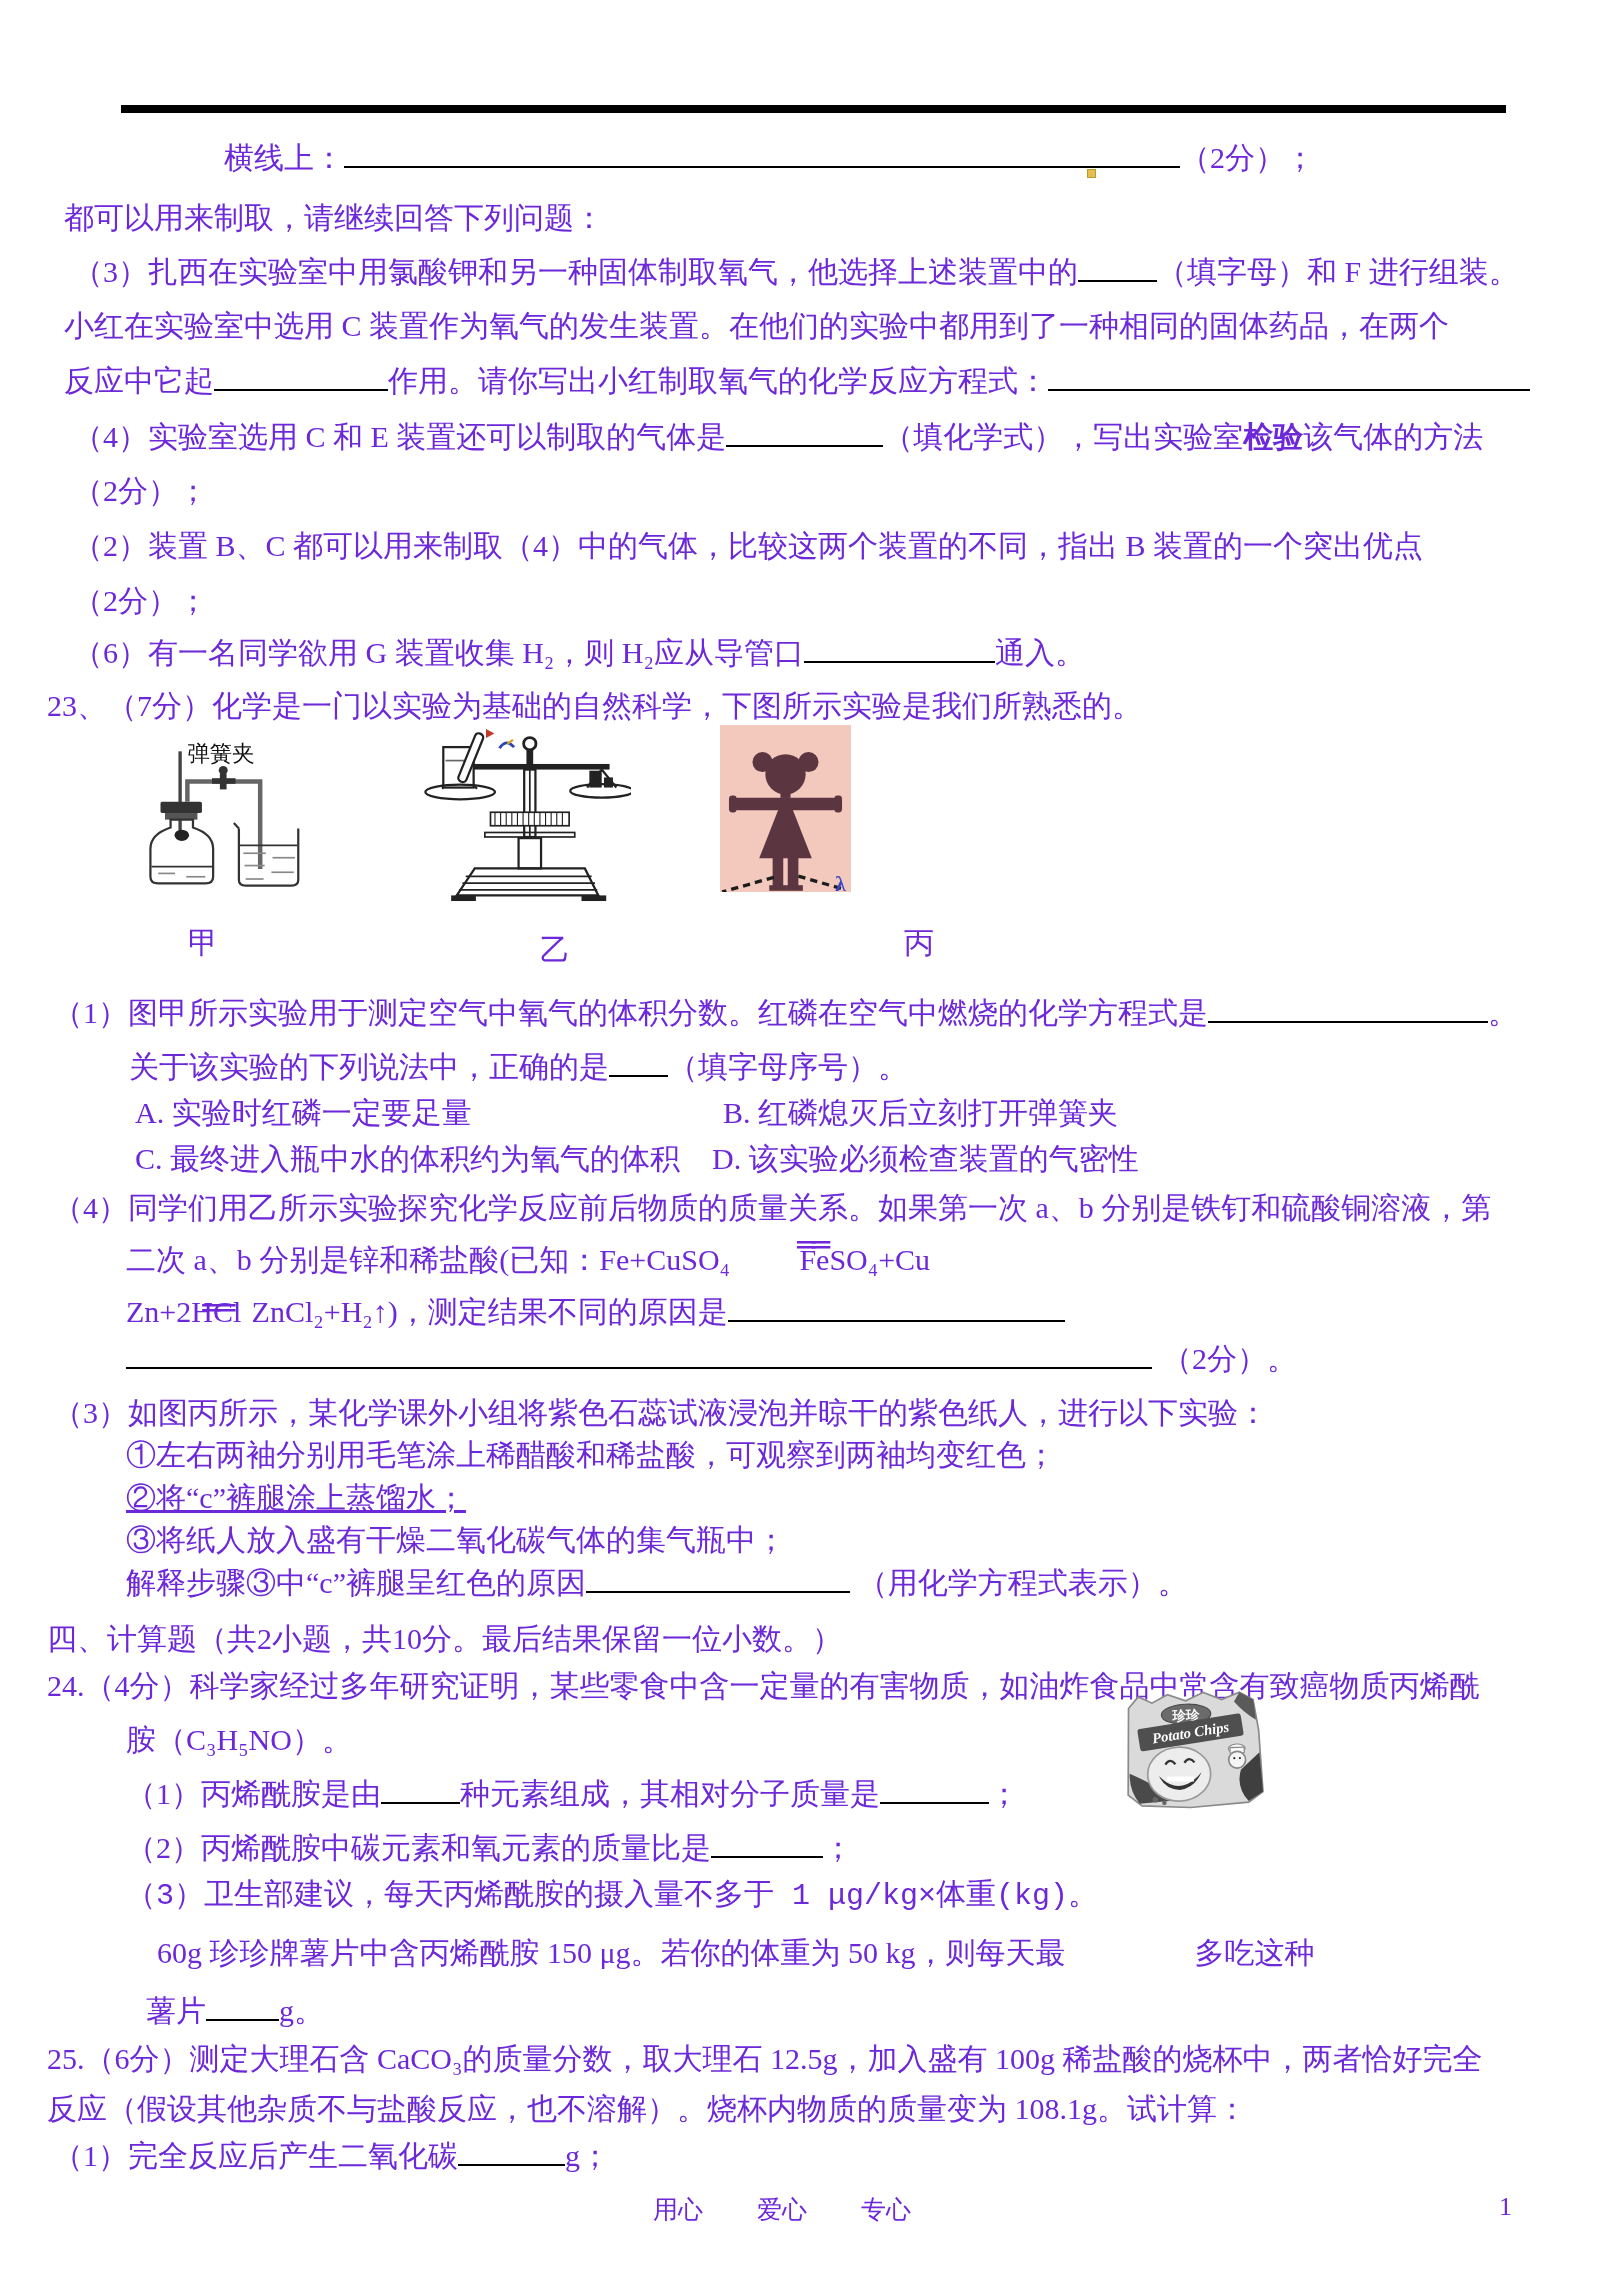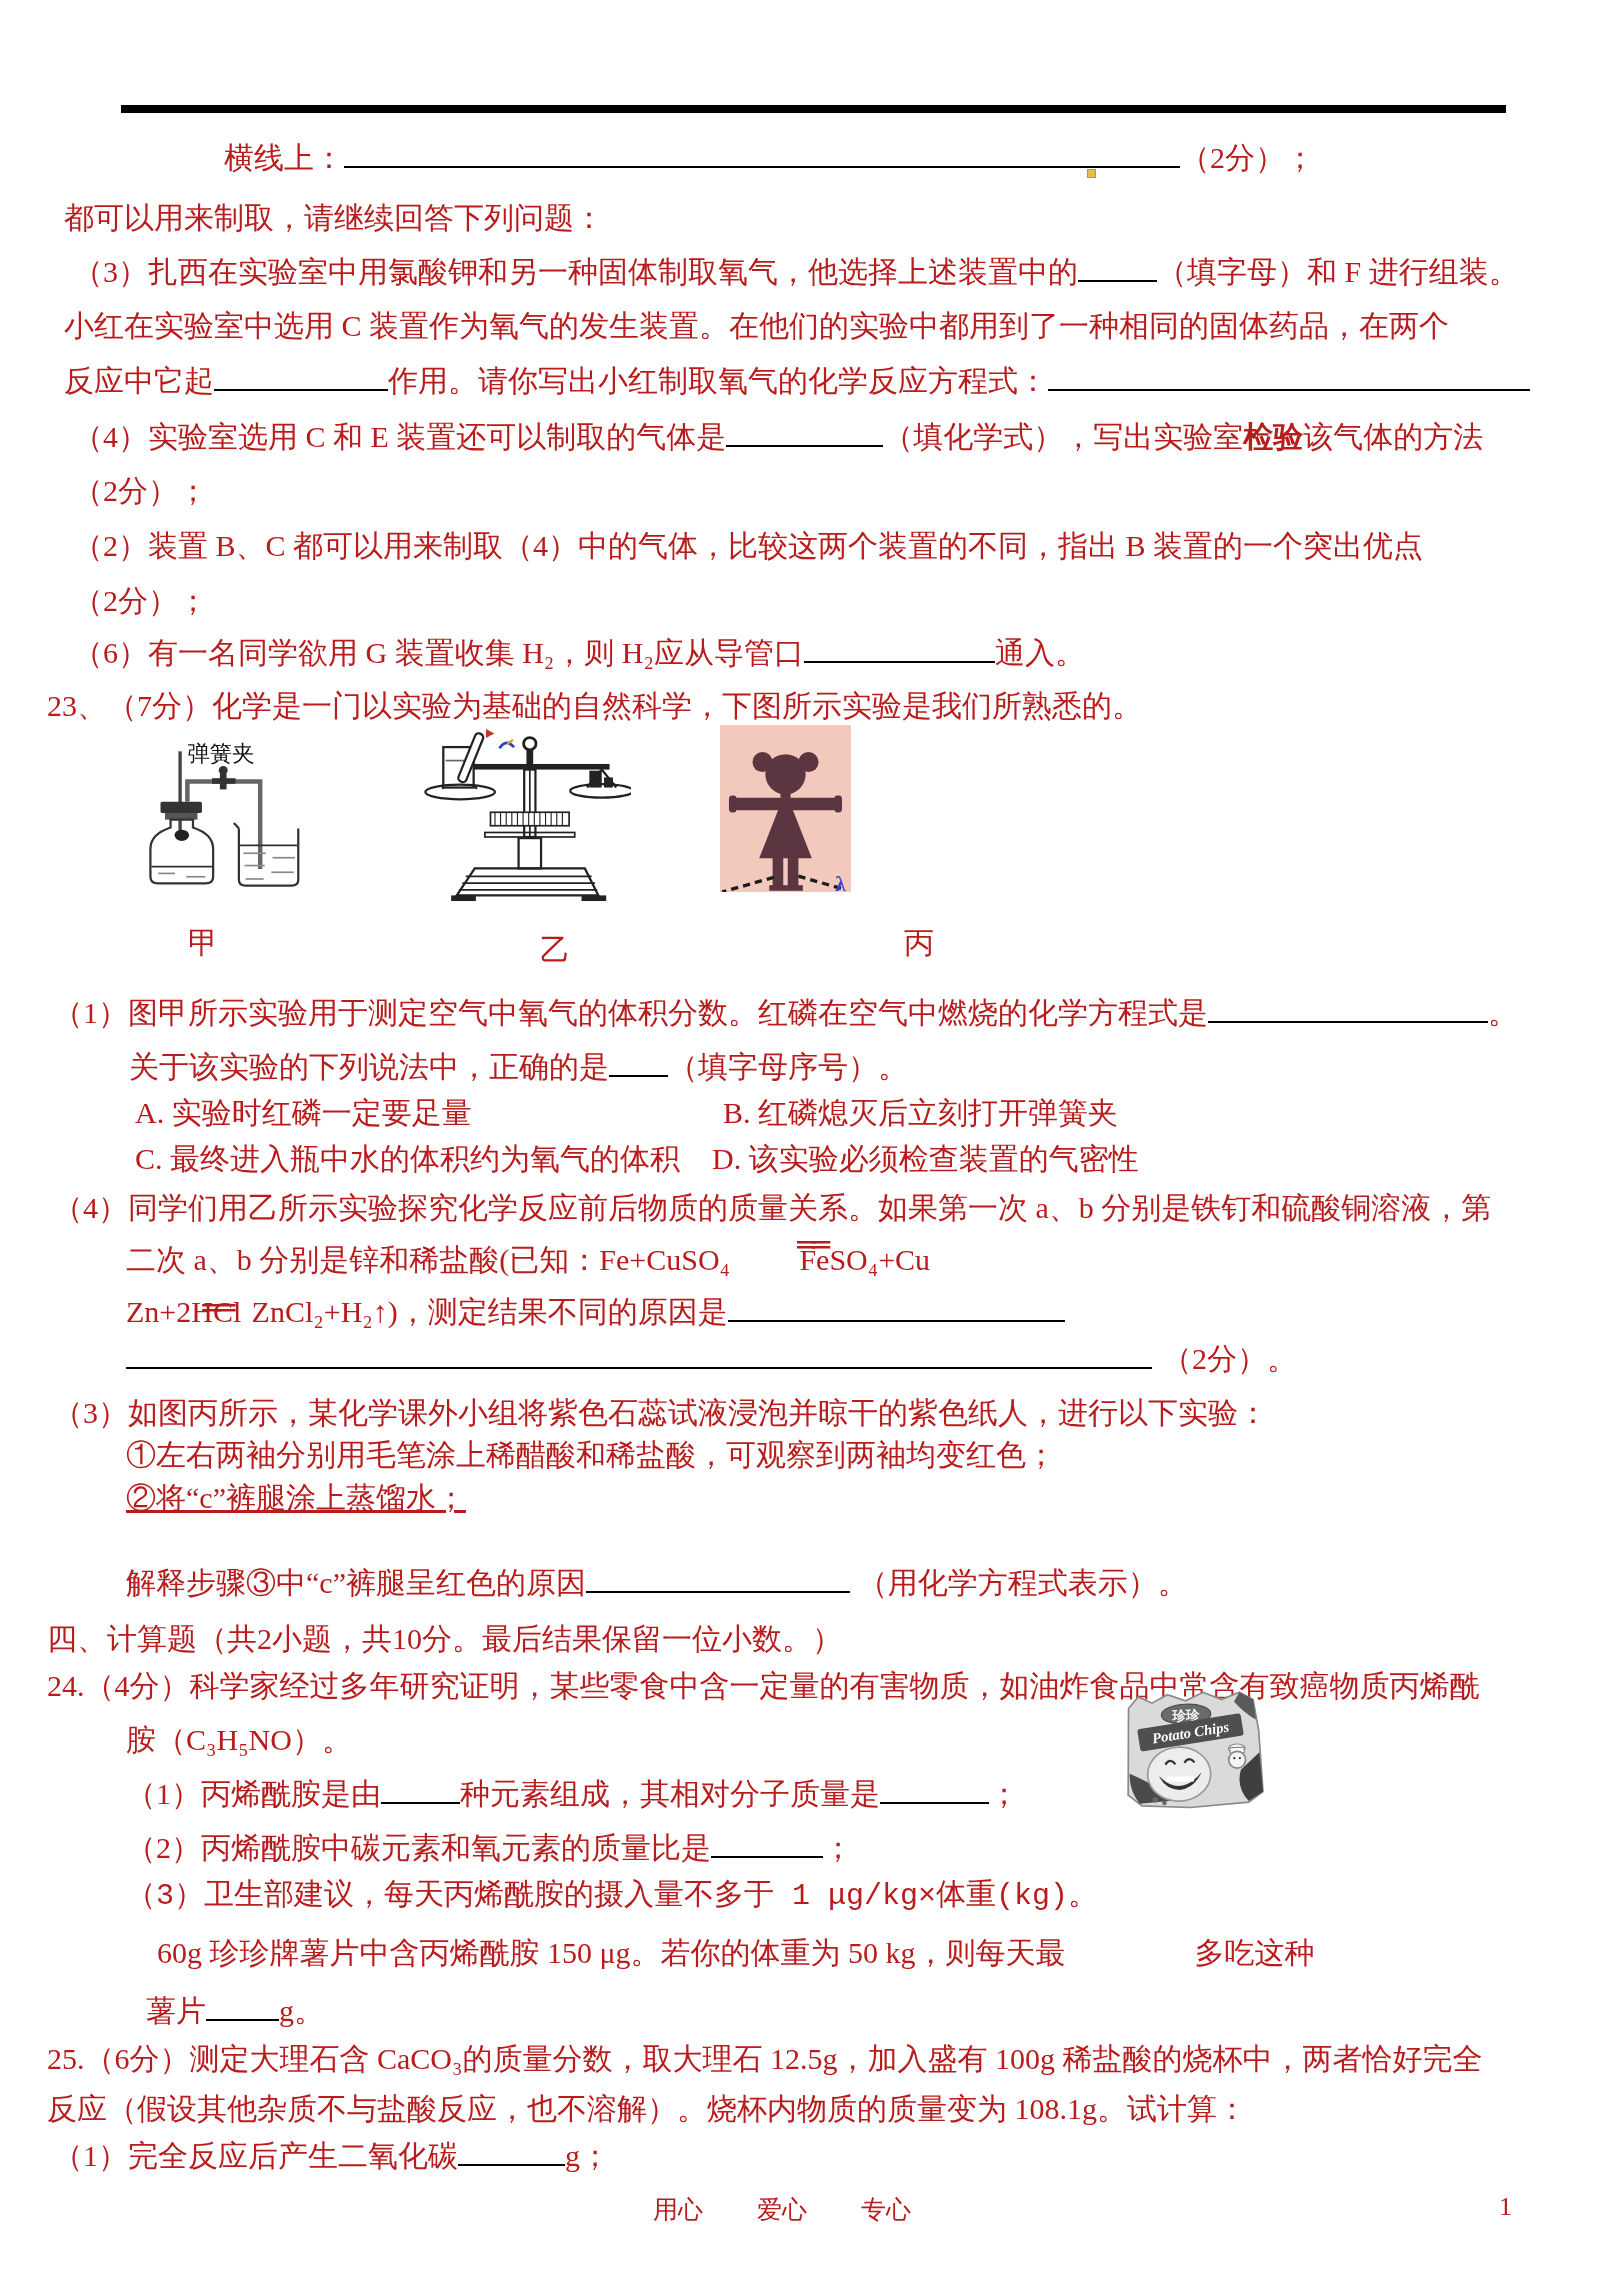--- a/index.html
+++ b/index.html
@@ -1,21 +1,21 @@
 <!DOCTYPE html>
 <html style="font-size:9px"><head>
 <meta charset="utf-8">
 <style>
   html,body{margin:0;padding:0;background:#ffffff;}
   .page{
     position:relative;
     width:1623px;height:2295px;
     background:#ffffff;
     font-family:"Liberation Serif","DejaVu Serif",serif;
-    font-size:30px;color:#b91c1c;
+    font-size:30px;color:#6d28d9;
     overflow:hidden;
   }
   .line{position:absolute;white-space:nowrap;line-height:1.25;}
   .blank{display:inline-block;height:6.7px;border-bottom:2.8px solid #000;vertical-align:baseline;}
   .sp{display:inline-block;}
   .b{font-weight:bold;}
   .rule{position:absolute;background:#000;}
   .dq{font-family:"DejaVu Sans Mono","DejaVu Sans",monospace;font-weight:bold;letter-spacing:-3.4px;position:relative;}
   .dq-a{top:-14.6px;margin-left:67px;margin-right:-27px;}
   .dq-b{top:-4.5px;margin-left:-39px;margin-right:20px;}
@@ -203,20 +203,21 @@
   <div class="line" style="left:126px;top:1340px;">
     <span class="blank" style="width:1026px;"></span><span style="margin-left:10px;">（2分）。</span>
   </div>
 
   <div class="line" style="left:53px;top:1394px;">
     <span>（3）如图丙所示，某化学课外小组将紫色石蕊试液浸泡并晾干的紫色纸人，进行以下实验：</span>
   </div>
 
   <div class="line" style="left:126px;top:1436px;"><span>①左右两袖分别用毛笔涂上稀醋酸和稀盐酸，可观察到两袖均变红色；</span></div>
   <div class="line" style="left:126px;top:1479px;text-decoration:underline;"><span>②将“c”裤腿涂上蒸馏水；</span></div>
+  <div class="line" style="left:126px;top:1521px;"><span>③将纸人放入盛有干燥二氧化碳气体的集气瓶中；</span></div>
 
   <div class="line" style="left:126px;top:1564px;">
     <span>解释步骤③中“c”裤腿呈红色的原因</span><span class="blank" style="width:264px;"></span><span style="margin-left:7.9px;">（用化学方程式表示）。</span>
   </div>
 
   <div class="line" style="left:47px;top:1620px;">
     <span>四、计算题（共2小题，共10分。最后结果保留一位小数。）</span>
   </div>
 
   <div class="line" style="left:47px;top:1667px;"><span>24.（4分）科学家经过多年研究证明，某些零食中含一定量的有害物质，如油炸食品中常含有致癌物质丙烯酰</span></div>

